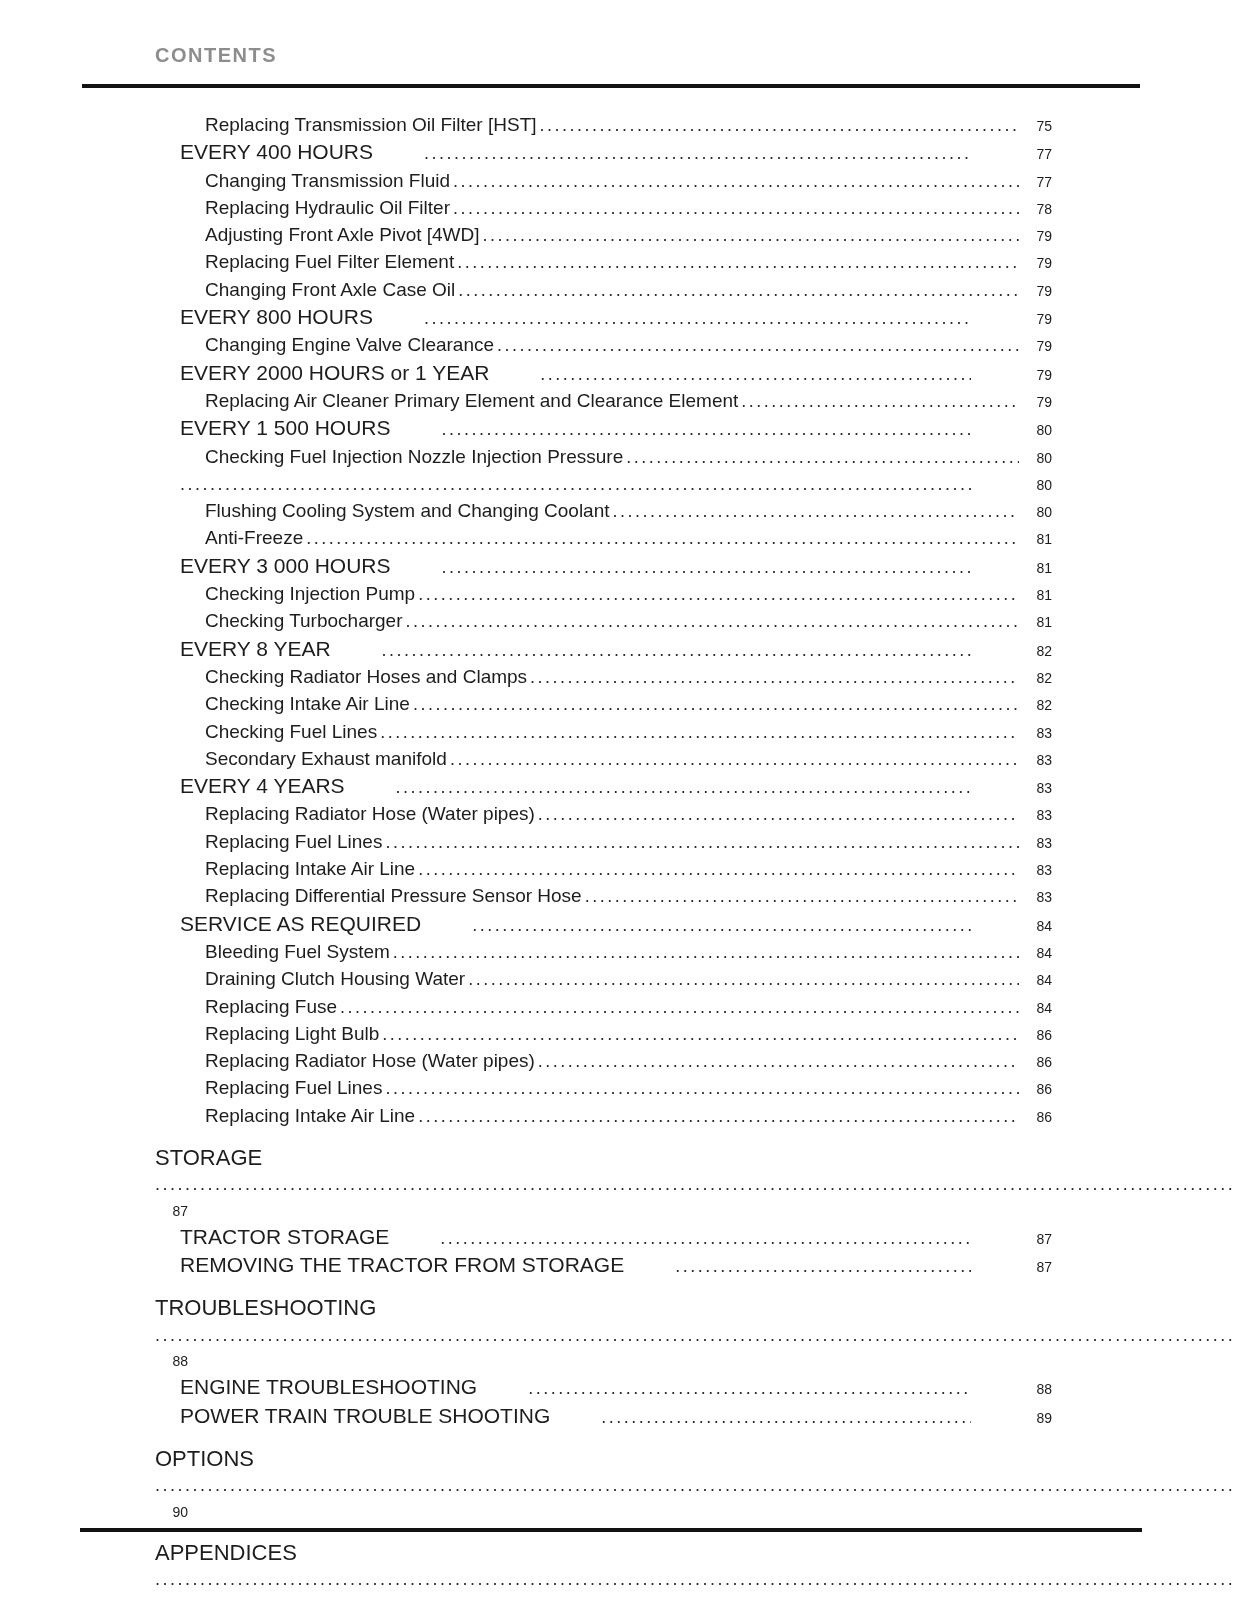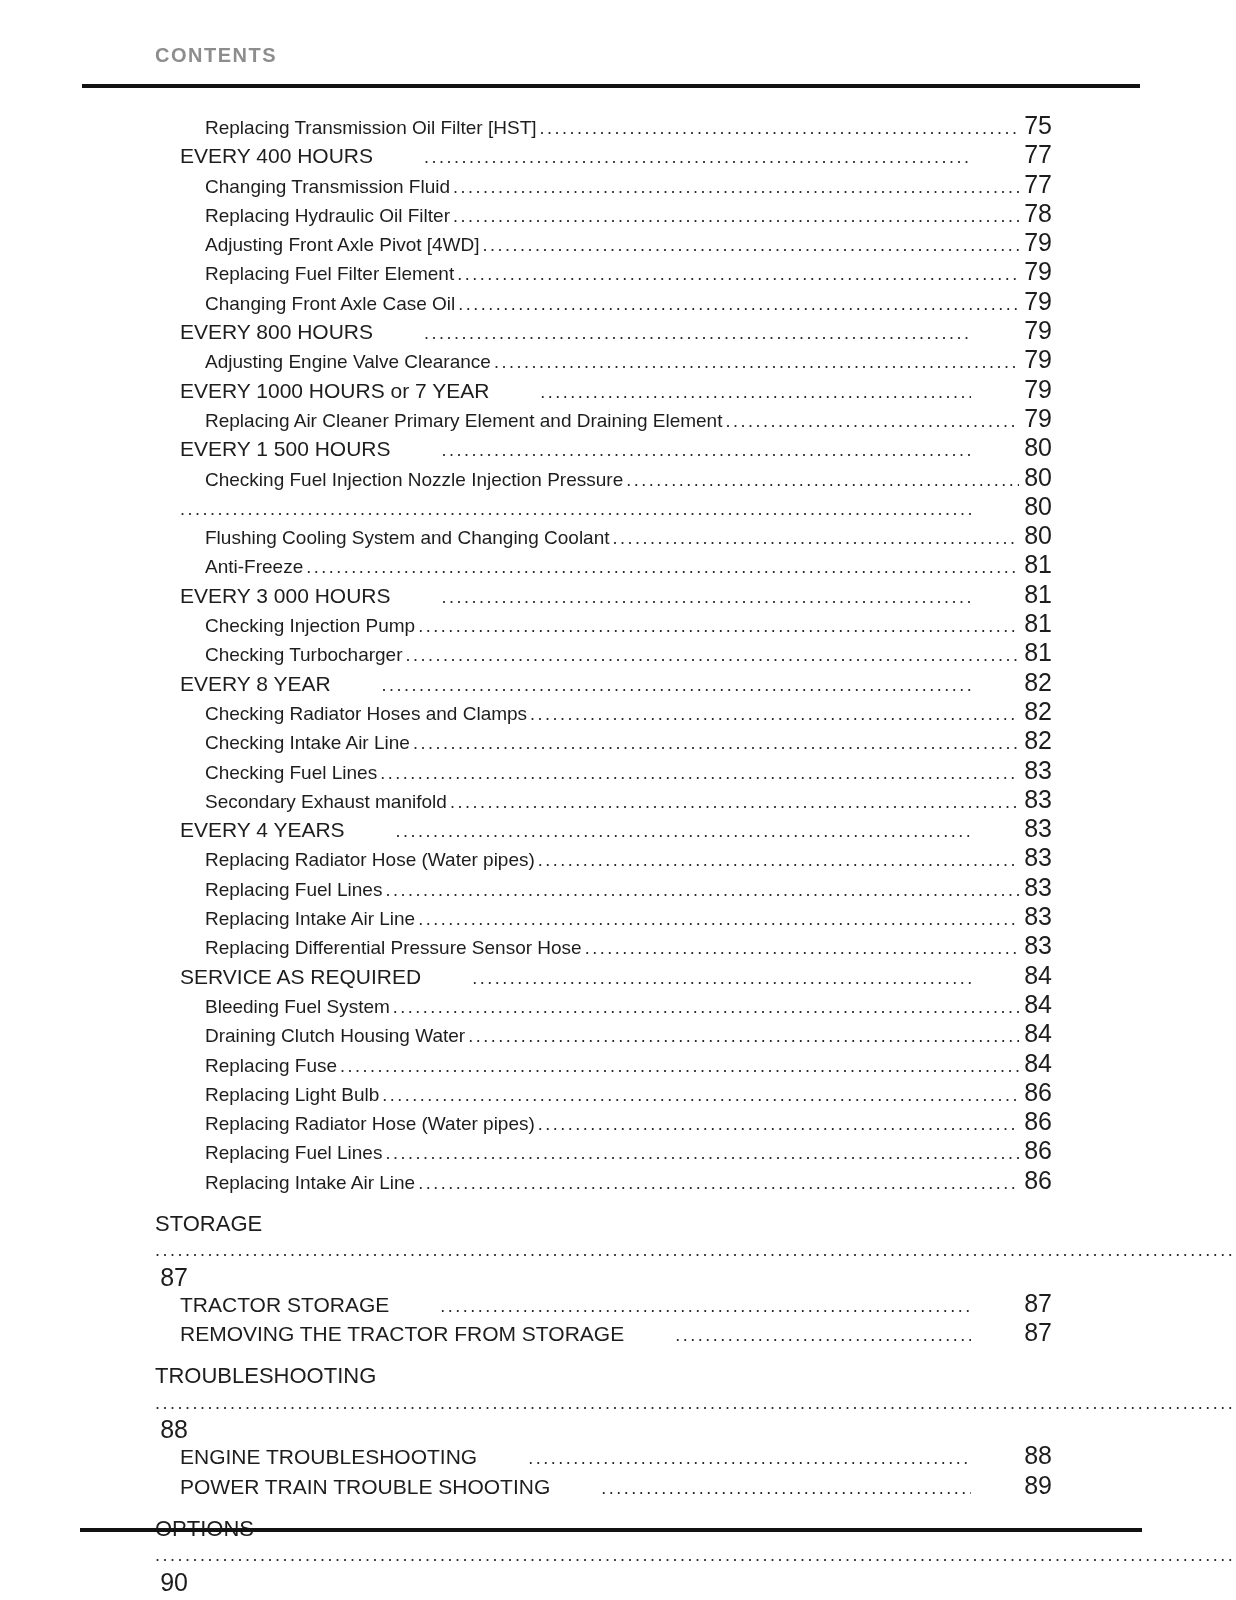--- a/index.html
+++ b/index.html
@@ -62,21 +62,21 @@
     color: #2a2a2a;
   }
   .leader::after {
     content: "......................................................................................................................................................................................................";
   }
   .pagenum {
     white-space: nowrap;
     min-width: 30px;
     text-align: right;
     padding-left: 3px;
-    font-size: 25px;
+    font-size: 14px;
   }
   .footer-rule {
     position: absolute;
     left: 80px;
     top: 1528px;
     width: 1062px;
     height: 4px;
     background: #121212;
   }
 </style>
@@ -122,31 +122,31 @@
         <span class="label">Changing Front Axle Case Oil</span>
         <span class="leader"></span>
         <span class="pagenum">79</span>
       </div>
       <div class="row lvl1">
         <span class="label">EVERY 800 HOURS</span>
         <span class="leader"></span>
         <span class="pagenum">79</span>
       </div>
       <div class="row lvl2">
-        <span class="label">Adjusting Engine Valve Clearance</span>
-        <span class="leader"></span>
-        <span class="pagenum">79</span>
-      </div>
-      <div class="row lvl1">
-        <span class="label">EVERY 1000 HOURS or 7 YEAR</span>
-        <span class="leader"></span>
-        <span class="pagenum">79</span>
-      </div>
-      <div class="row lvl2">
-        <span class="label">Replacing Air Cleaner Primary Element and Draining Element</span>
+        <span class="label">Changing Engine Valve Clearance</span>
+        <span class="leader"></span>
+        <span class="pagenum">79</span>
+      </div>
+      <div class="row lvl1">
+        <span class="label">EVERY 2000 HOURS or 1 YEAR</span>
+        <span class="leader"></span>
+        <span class="pagenum">79</span>
+      </div>
+      <div class="row lvl2">
+        <span class="label">Replacing Air Cleaner Primary Element and Clearance Element</span>
         <span class="leader"></span>
         <span class="pagenum">79</span>
       </div>
       <div class="row lvl1">
         <span class="label">EVERY 1 500 HOURS</span>
         <span class="leader"></span>
         <span class="pagenum">80</span>
       </div>
       <div class="row lvl2">
         <span class="label">Checking Fuel Injection Nozzle Injection Pressure</span>

